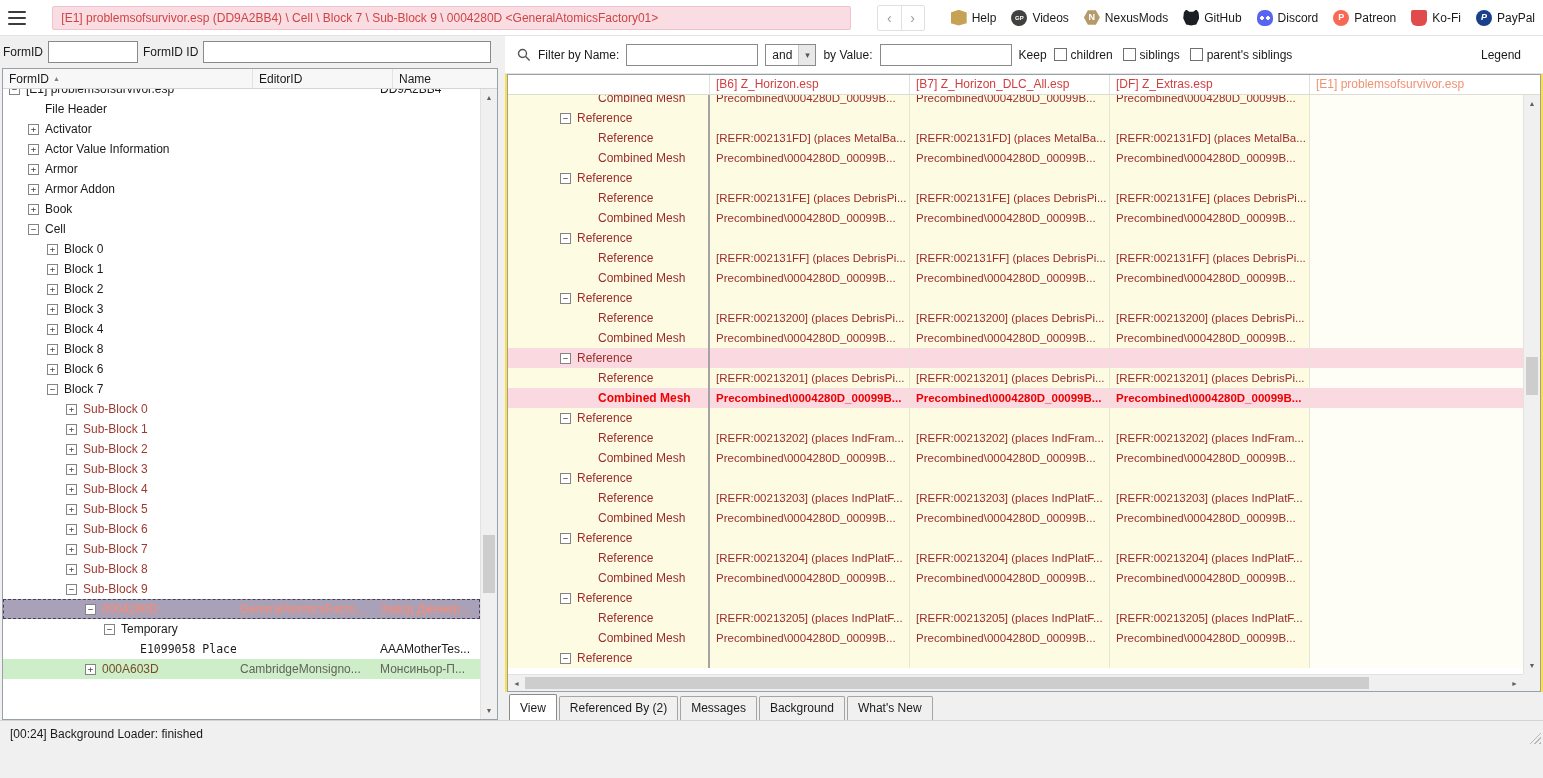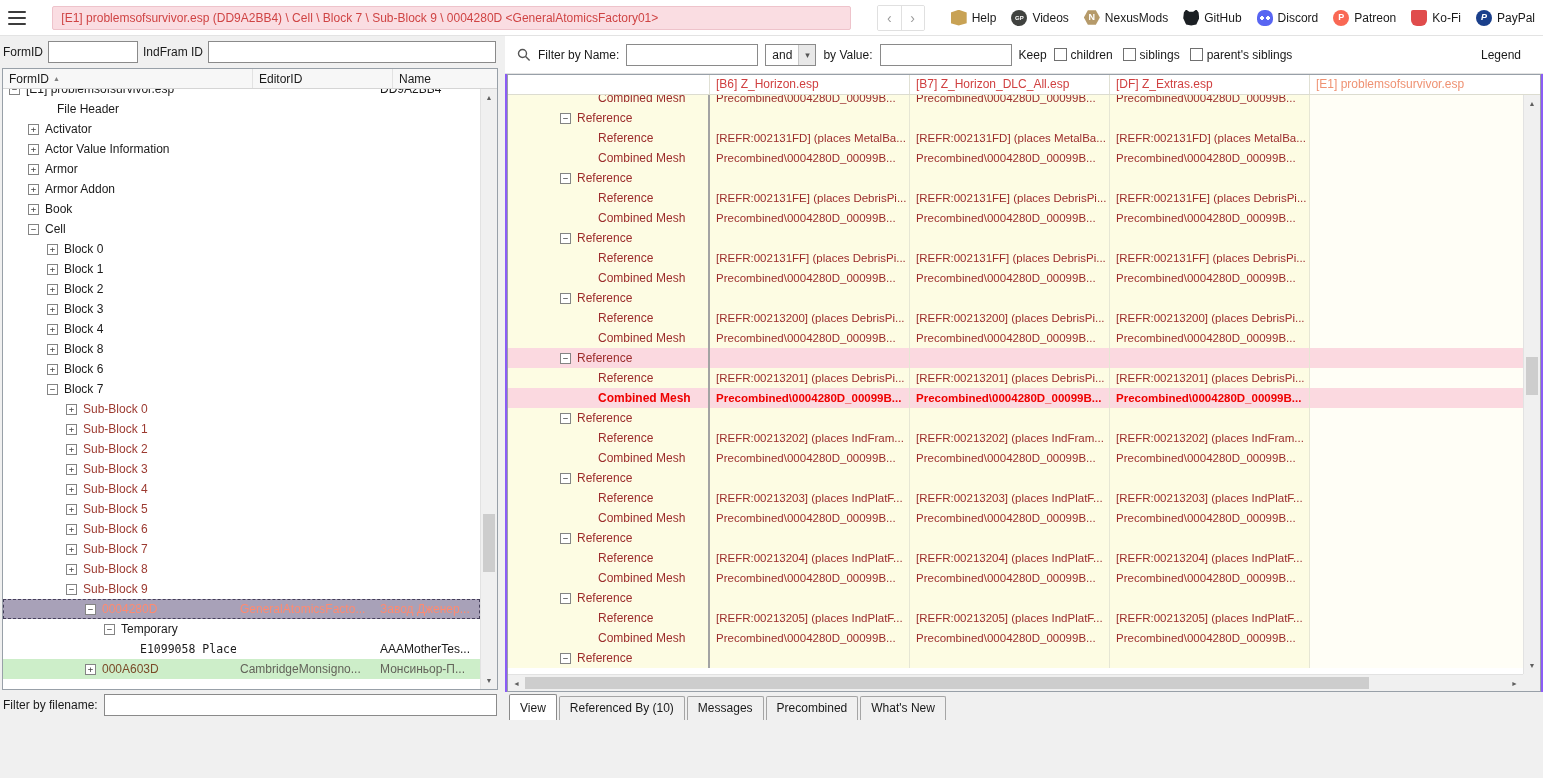--- a/index.html
+++ b/index.html
@@ -59,21 +59,21 @@
   .tree-row.mono .t-text{font-family:"DejaVu Sans Mono",monospace;font-size:11.5px}
   .tree-row.selected{background:#a8a1b8;outline:1px dashed #443e5a;outline-offset:-1px}
   .tree-row.selected .t-text,.tree-row.selected .t-edid,.tree-row.selected .t-name{color:#ff8a70}
   .tree-row.green{background:#cdeec9}
   .tree-row.green .t-text{color:#7a4a28}
   .tree-row.green .t-edid,.tree-row.green .t-name{color:#63635a}
   .filter-row{height:30px;display:flex;align-items:center;padding:0 3px;gap:6px}
   .filter-row input{flex:1;height:22px}
 
   
-  .right-panel{flex:1;display:flex;flex-direction:column;background:#8b5cf6;min-width:0}
+  .right-panel{flex:1;display:flex;flex-direction:column;background:#fde047;min-width:0}
   .filter-bar{height:38px;background:#fff;display:flex;align-items:center;gap:7px;padding:0 12px;border-bottom:1px solid #e3e3e3}
   .filter-bar label{white-space:nowrap}
   .name-input{width:132px}
   .value-input{width:132px}
   .combo{height:22px;border:1px solid #8a8a8a;background:#fff;display:flex;align-items:center;cursor:pointer}
   .combo .combo-text{padding:0 6px;min-width:28px}
   .combo .combo-btn{width:17px;height:20px;background:#e8e8e8;border-left:1px solid #c8c8c8;display:flex;align-items:center;justify-content:center;font-size:9px;color:#555}
   .keep-opts{display:flex;align-items:center;gap:10px}
   .chk{display:flex;align-items:center;gap:4px;cursor:pointer;white-space:nowrap}
   .chk-box{width:13px;height:13px;border:1px solid #707070;background:#fff;flex:0 0 auto}
@@ -175,21 +175,21 @@
         </div>
       </div>
   </nav>
 
   <div class="main">
 
     <section class="left-panel">
       <div class="id-row">
         <label>FormID</label>
         <input class="formid-input" value="" style="">
-        <label>IndFram ID</label>
+        <label>FormID ID</label>
         <input class="editorid-input" value="" style="">
       </div>
       <div class="tree-frame">
         <div class="tree-header">
           <div class="thc c0">
             <span>FormID</span>
             <span class="sort-arrow">▲</span>
           </div>
           <div class="thc c1">EditorID</div>
           <div class="thc c2">Name</div>
@@ -198,21 +198,21 @@
           <div class="tree-body">
               <div class="tree-row">
                 <div class="t-label" style="padding-left: 6px;">
                   <span class="toggle">−</span>
                   <span class="t-text">[E1] problemsofsurvivor.esp</span>
                 </div>
                 <div class="t-edid"></div>
                 <div class="t-name">DD9A2BB4</div>
               </div>
               <div class="tree-row">
-                <div class="t-label" style="padding-left: 37px;">
+                <div class="t-label" style="padding-left: 25px;">
                   <span class="toggle-spacer"></span>
                   <span class="t-text">File Header</span>
                 </div>
                 <div class="t-edid"></div>
                 <div class="t-name"></div>
               </div>
               <div class="tree-row">
                 <div class="t-label" style="padding-left: 25px;">
                   <span class="toggle">+</span>
                   <span class="t-text">Activator</span>
@@ -438,24 +438,20 @@
               </div>
             </div>
         </div>
         <div class="scrollbar-v left-sb">
           <div class="sb-btn">▲</div>
           <div class="sb-track">
               <div class="sb-thumb"></div>
             </div>
           <div class="sb-btn">▼</div>
         </div>
-      </div>
-      <div class="filter-row">
-        <label>Filter by filename:</label>
-        <input value="" style="">
       </div>
     </section>
 
     <div class="splitter"></div>
 
     <section class="right-panel">
       <div class="filter-bar">
         <span class="search-icon">
           <svg width="14" height="14" viewBox="0 0 14 14">
               <circle cx="5.5" cy="5.5" r="4" fill="none" stroke="#555" stroke-width="1.4"></circle>
@@ -783,23 +779,27 @@
           <div class="sb-track">
               <div class="sb-thumb"></div>
             </div>
           <div class="sb-btn">►</div>
         </div>
         <div class="scroll-corner"></div>
       </div>
 
       <div class="tabs-bar">
           <div class="tab active">View</div>
-          <div class="tab">Referenced By (10)</div>
+          <div class="tab">Referenced By (2)</div>
           <div class="tab">Messages</div>
-          <div class="tab">Precombined</div>
+          <div class="tab">Background</div>
           <div class="tab">What's New</div>
         </div>
     </section>
 
   </div>
 
+  <footer class="statusbar">
+    <span>[00:24] Background Loader: finished</span>
+    <div class="grip"></div>
+  </footer>
 
 </div>
 
 </body></html>

